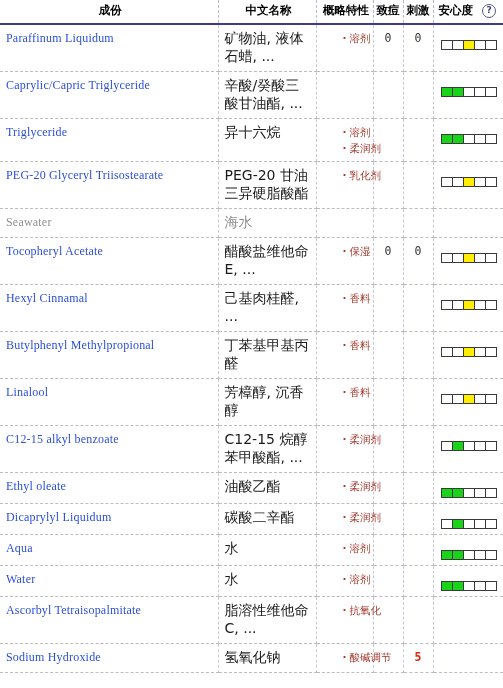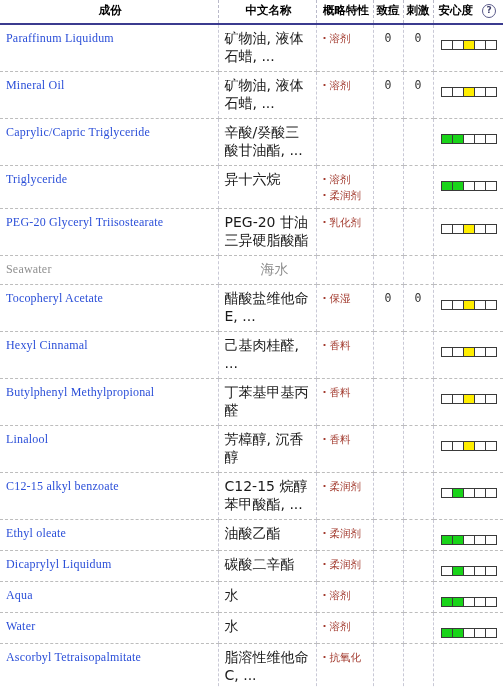--- a/index.html
+++ b/index.html
@@ -83,29 +83,30 @@
     color: #909090;
     cursor: default;
   }
 
   .cn-name {
     font-family: "DejaVu Sans", "Liberation Sans", sans-serif;
     font-size: 14px;
     color: #1a1a1a;
     line-height: 16px;
   }
-  .cn-name.muted { color: #8d8d8d; margin-left: 36px; }
+  .cn-name.muted { color: #8d8d8d; }
 
   .prop-list { list-style: none; margin: 0; padding: 0; }
   .prop-item {
     font-family: "DejaVu Sans", "Liberation Sans", sans-serif;
     font-size: 10.5px;
     color: #a23a2e;
     line-height: 16px;
     white-space: nowrap;
+    margin-left: 20px;
   }
   .prop-item::before {
     content: "\00b7";
     color: #a23a2e;
     margin-right: 3px;
     font-weight: bold;
   }
 
   .num-cell {
     text-align: center;
@@ -170,101 +171,87 @@
           <ul class="prop-list" data-name="property-list">
             <li class="prop-item" data-name="property-item">溶剂</li>
           </ul>
         </td>
         <td class="num-cell" data-name="acne-rating">0</td>
         <td class="num-cell" data-name="irritation-rating">0</td>
         <td class="last-col" data-name="safety-cell"><span class="meter" data-name="safety-meter"><i data-name="safety-meter-segment"></i><i data-name="safety-meter-segment"></i><i class="on-yellow" data-name="safety-meter-segment"></i><i data-name="safety-meter-segment"></i><i data-name="safety-meter-segment"></i></span></td>
       </tr>
       <tr data-name="table-row">
         <td data-name="ingredient-name-cell">
-          <span class="ing-name" data-name="ingredient-name-link">Mineral Oil</span>
-        </td>
-        <td data-name="chinese-name-cell"><span class="cn-name" data-name="chinese-name">矿物油, 液体石蜡, ...</span></td>
+          <span class="ing-name" data-name="ingredient-name-link">Caprylic/Capric Triglyceride</span>
+        </td>
+        <td data-name="chinese-name-cell"><span class="cn-name" data-name="chinese-name">辛酸/癸酸三酸甘油酯, ...</span></td>
+        <td data-name="properties-cell">
+          <ul class="prop-list" data-name="property-list"></ul>
+        </td>
+        <td class="num-cell" data-name="acne-rating"></td>
+        <td class="num-cell" data-name="irritation-rating"></td>
+        <td class="last-col" data-name="safety-cell"><span class="meter" data-name="safety-meter"><i class="on-green" data-name="safety-meter-segment"></i><i class="on-green" data-name="safety-meter-segment"></i><i data-name="safety-meter-segment"></i><i data-name="safety-meter-segment"></i><i data-name="safety-meter-segment"></i></span></td>
+      </tr>
+      <tr data-name="table-row">
+        <td data-name="ingredient-name-cell">
+          <span class="ing-name" data-name="ingredient-name-link">Triglyceride</span>
+        </td>
+        <td data-name="chinese-name-cell"><span class="cn-name" data-name="chinese-name">异十六烷</span></td>
         <td data-name="properties-cell">
           <ul class="prop-list" data-name="property-list">
             <li class="prop-item" data-name="property-item">溶剂</li>
+            <li class="prop-item" data-name="property-item">柔润剂</li>
+          </ul>
+        </td>
+        <td class="num-cell" data-name="acne-rating"></td>
+        <td class="num-cell" data-name="irritation-rating"></td>
+        <td class="last-col" data-name="safety-cell"><span class="meter" data-name="safety-meter"><i class="on-green" data-name="safety-meter-segment"></i><i class="on-green" data-name="safety-meter-segment"></i><i data-name="safety-meter-segment"></i><i data-name="safety-meter-segment"></i><i data-name="safety-meter-segment"></i></span></td>
+      </tr>
+      <tr data-name="table-row">
+        <td data-name="ingredient-name-cell">
+          <span class="ing-name" data-name="ingredient-name-link">PEG-20 Glyceryl Triisostearate</span>
+        </td>
+        <td data-name="chinese-name-cell"><span class="cn-name" data-name="chinese-name">PEG-20 甘油三异硬脂酸酯</span></td>
+        <td data-name="properties-cell">
+          <ul class="prop-list" data-name="property-list">
+            <li class="prop-item" data-name="property-item">乳化剂</li>
+          </ul>
+        </td>
+        <td class="num-cell" data-name="acne-rating"></td>
+        <td class="num-cell" data-name="irritation-rating"></td>
+        <td class="last-col" data-name="safety-cell"><span class="meter" data-name="safety-meter"><i data-name="safety-meter-segment"></i><i data-name="safety-meter-segment"></i><i class="on-yellow" data-name="safety-meter-segment"></i><i data-name="safety-meter-segment"></i><i data-name="safety-meter-segment"></i></span></td>
+      </tr>
+      <tr data-name="table-row">
+        <td data-name="ingredient-name-cell">
+          <span class="ing-name inactive" data-name="ingredient-name-link">Seawater</span>
+        </td>
+        <td data-name="chinese-name-cell"><span class="cn-name muted" data-name="chinese-name">海水</span></td>
+        <td data-name="properties-cell">
+          <ul class="prop-list" data-name="property-list"></ul>
+        </td>
+        <td class="num-cell" data-name="acne-rating"></td>
+        <td class="num-cell" data-name="irritation-rating"></td>
+        <td class="last-col" data-name="safety-cell"></td>
+      </tr>
+      <tr data-name="table-row">
+        <td data-name="ingredient-name-cell">
+          <span class="ing-name" data-name="ingredient-name-link">Tocopheryl Acetate</span>
+        </td>
+        <td data-name="chinese-name-cell"><span class="cn-name" data-name="chinese-name">醋酸盐维他命E, ...</span></td>
+        <td data-name="properties-cell">
+          <ul class="prop-list" data-name="property-list">
+            <li class="prop-item" data-name="property-item">保湿</li>
           </ul>
         </td>
         <td class="num-cell" data-name="acne-rating">0</td>
         <td class="num-cell" data-name="irritation-rating">0</td>
         <td class="last-col" data-name="safety-cell"><span class="meter" data-name="safety-meter"><i data-name="safety-meter-segment"></i><i data-name="safety-meter-segment"></i><i class="on-yellow" data-name="safety-meter-segment"></i><i data-name="safety-meter-segment"></i><i data-name="safety-meter-segment"></i></span></td>
       </tr>
       <tr data-name="table-row">
         <td data-name="ingredient-name-cell">
-          <span class="ing-name" data-name="ingredient-name-link">Caprylic/Capric Triglyceride</span>
-        </td>
-        <td data-name="chinese-name-cell"><span class="cn-name" data-name="chinese-name">辛酸/癸酸三酸甘油酯, ...</span></td>
-        <td data-name="properties-cell">
-          <ul class="prop-list" data-name="property-list"></ul>
-        </td>
-        <td class="num-cell" data-name="acne-rating"></td>
-        <td class="num-cell" data-name="irritation-rating"></td>
-        <td class="last-col" data-name="safety-cell"><span class="meter" data-name="safety-meter"><i class="on-green" data-name="safety-meter-segment"></i><i class="on-green" data-name="safety-meter-segment"></i><i data-name="safety-meter-segment"></i><i data-name="safety-meter-segment"></i><i data-name="safety-meter-segment"></i></span></td>
-      </tr>
-      <tr data-name="table-row">
-        <td data-name="ingredient-name-cell">
-          <span class="ing-name" data-name="ingredient-name-link">Triglyceride</span>
-        </td>
-        <td data-name="chinese-name-cell"><span class="cn-name" data-name="chinese-name">异十六烷</span></td>
-        <td data-name="properties-cell">
-          <ul class="prop-list" data-name="property-list">
-            <li class="prop-item" data-name="property-item">溶剂</li>
-            <li class="prop-item" data-name="property-item">柔润剂</li>
-          </ul>
-        </td>
-        <td class="num-cell" data-name="acne-rating"></td>
-        <td class="num-cell" data-name="irritation-rating"></td>
-        <td class="last-col" data-name="safety-cell"><span class="meter" data-name="safety-meter"><i class="on-green" data-name="safety-meter-segment"></i><i class="on-green" data-name="safety-meter-segment"></i><i data-name="safety-meter-segment"></i><i data-name="safety-meter-segment"></i><i data-name="safety-meter-segment"></i></span></td>
-      </tr>
-      <tr data-name="table-row">
-        <td data-name="ingredient-name-cell">
-          <span class="ing-name" data-name="ingredient-name-link">PEG-20 Glyceryl Triisostearate</span>
-        </td>
-        <td data-name="chinese-name-cell"><span class="cn-name" data-name="chinese-name">PEG-20 甘油三异硬脂酸酯</span></td>
-        <td data-name="properties-cell">
-          <ul class="prop-list" data-name="property-list">
-            <li class="prop-item" data-name="property-item">乳化剂</li>
-          </ul>
-        </td>
-        <td class="num-cell" data-name="acne-rating"></td>
-        <td class="num-cell" data-name="irritation-rating"></td>
-        <td class="last-col" data-name="safety-cell"><span class="meter" data-name="safety-meter"><i data-name="safety-meter-segment"></i><i data-name="safety-meter-segment"></i><i class="on-yellow" data-name="safety-meter-segment"></i><i data-name="safety-meter-segment"></i><i data-name="safety-meter-segment"></i></span></td>
-      </tr>
-      <tr data-name="table-row">
-        <td data-name="ingredient-name-cell">
-          <span class="ing-name inactive" data-name="ingredient-name-link">Seawater</span>
-        </td>
-        <td data-name="chinese-name-cell"><span class="cn-name muted" data-name="chinese-name">海水</span></td>
-        <td data-name="properties-cell">
-          <ul class="prop-list" data-name="property-list"></ul>
-        </td>
-        <td class="num-cell" data-name="acne-rating"></td>
-        <td class="num-cell" data-name="irritation-rating"></td>
-        <td class="last-col" data-name="safety-cell"></td>
-      </tr>
-      <tr data-name="table-row">
-        <td data-name="ingredient-name-cell">
-          <span class="ing-name" data-name="ingredient-name-link">Tocopheryl Acetate</span>
-        </td>
-        <td data-name="chinese-name-cell"><span class="cn-name" data-name="chinese-name">醋酸盐维他命E, ...</span></td>
-        <td data-name="properties-cell">
-          <ul class="prop-list" data-name="property-list">
-            <li class="prop-item" data-name="property-item">保湿</li>
-          </ul>
-        </td>
-        <td class="num-cell" data-name="acne-rating">0</td>
-        <td class="num-cell" data-name="irritation-rating">0</td>
-        <td class="last-col" data-name="safety-cell"><span class="meter" data-name="safety-meter"><i data-name="safety-meter-segment"></i><i data-name="safety-meter-segment"></i><i class="on-yellow" data-name="safety-meter-segment"></i><i data-name="safety-meter-segment"></i><i data-name="safety-meter-segment"></i></span></td>
-      </tr>
-      <tr data-name="table-row">
-        <td data-name="ingredient-name-cell">
           <span class="ing-name" data-name="ingredient-name-link">Hexyl Cinnamal</span>
         </td>
         <td data-name="chinese-name-cell"><span class="cn-name" data-name="chinese-name">己基肉桂醛, ...</span></td>
         <td data-name="properties-cell">
           <ul class="prop-list" data-name="property-list">
             <li class="prop-item" data-name="property-item">香料</li>
           </ul>
         </td>
         <td class="num-cell" data-name="acne-rating"></td>
         <td class="num-cell" data-name="irritation-rating"></td>

